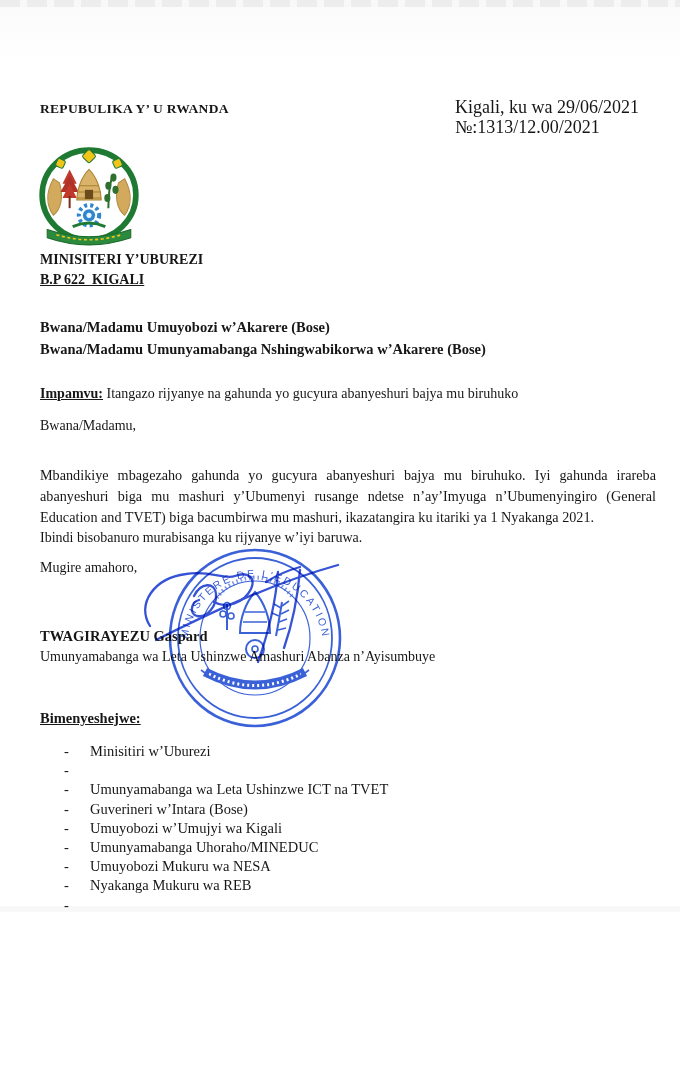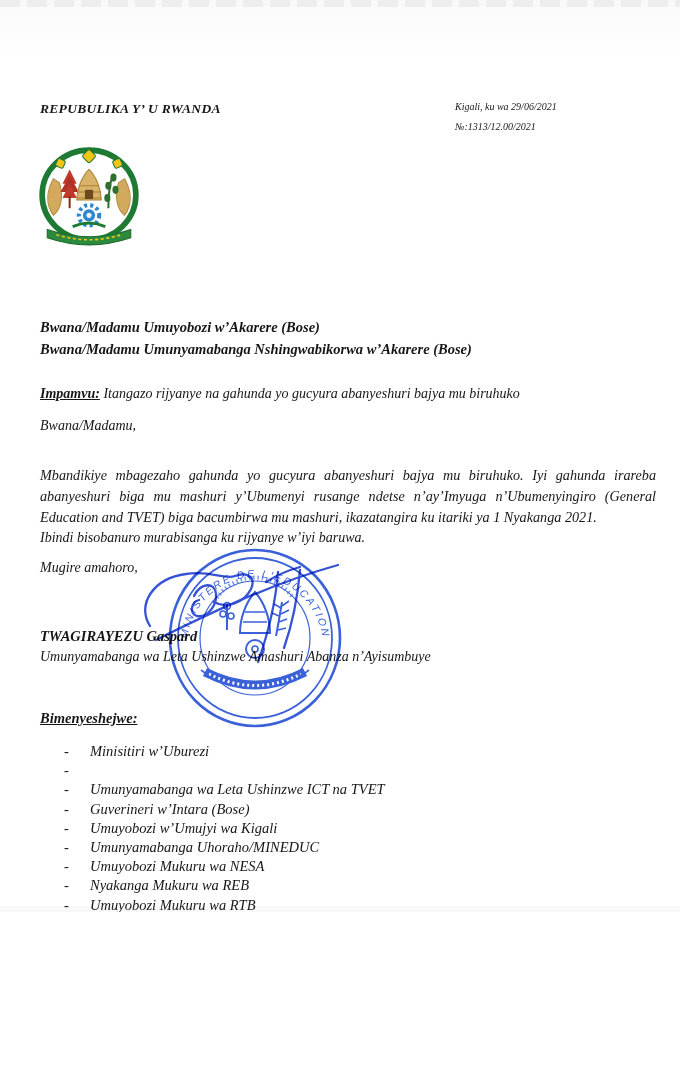--- a/index.html
+++ b/index.html
@@ -1,34 +1,33 @@
 <!DOCTYPE html>
 <html><head>
 <meta charset="utf-8">
 <style>
   html,body{margin:0;padding:0;background:#ffffff;}
   #page{
     position:relative;width:680px;height:912px;overflow:hidden;
     background:linear-gradient(180deg,#fafafa 0px,#ffffff 60px,#ffffff 100%);
     font-family:"Liberation Serif","DejaVu Serif",serif;
     color:#161616;
-    font-style:italic;
   }
   .scan-strip-top{
     position:absolute;top:0;left:0;width:680px;height:7px;opacity:.55;
     background:repeating-linear-gradient(90deg,#e2e2e2 0 20px,#f7f7f7 20px 27px);
   }
   .scan-strip-bottom{
     position:absolute;bottom:0;left:0;width:680px;height:6px;background:#f3f3f3;opacity:.6;
   }
   .abs{position:absolute;}
   .b{font-weight:bold;}
   .u{text-decoration:underline;}
   #republic{top:101px;left:40px;font-size:13.5px;letter-spacing:.3px;}
-  #dateblock{top:97px;left:455px;font-size:10px;line-height:20px;}
+  #dateblock{top:97px;left:455px;font-size:18px;line-height:20px;}
   #emblem{top:145px;left:36px;}
   #ministry{top:250px;left:40px;font-size:14px;line-height:20px;}
   #recipients{top:316px;left:40px;font-size:14.5px;line-height:22px;}
   #subject{top:386px;left:40px;font-size:14px;}
   #salutation{top:418px;left:40px;font-size:14px;}
   #para1{top:447px;left:40px;width:616px;font-size:14.2px;line-height:21px;text-align:justify;margin-top:18px;}
   #para2{top:530px;left:40px;font-size:14px;}
   #closing{top:560px;left:40px;font-size:14px;}
   #signame{top:628px;left:40px;font-size:14.5px;}
   #sigtitle{top:649px;left:40px;font-size:14px;}
@@ -73,20 +72,24 @@
     <path d="M42 40 H62 M41 46 H63 M40 52 H64" stroke="#a8812f" stroke-width="1"></path>
     <rect x="48" y="44" width="8" height="9" fill="#6b4a1c"></rect>
     <circle cx="52" cy="69" r="10" fill="none" stroke="#2f86cf" stroke-width="4" stroke-dasharray="3 3"></circle>
     <circle cx="52" cy="69" r="6" fill="#2f86cf"></circle>
     <circle cx="52" cy="69" r="2.5" fill="#eaf4ff"></circle>
     <path d="M36 80 Q 52 73 68 80" fill="none" stroke="#1e7a33" stroke-width="3"></path>
     <path d="M11 83 Q 52 97 93 83 L 93 91 Q 52 105 11 91 Z" fill="#2b8a3d" stroke="#1e6b2d" stroke-width="1"></path>
     <path d="M20 88 Q 52 98 84 88" fill="none" stroke="#f0c419" stroke-width="1.6" stroke-dasharray="3 2.5"></path>
   </svg>
 
+  <div id="ministry" class="abs b">
+    <div>MINISITERI Y’UBUREZI</div>
+    <div class="u">B.P 622&nbsp; KIGALI</div>
+  </div>
 
   <div id="subject" class="abs">
     <span class="b u">Impamvu:</span><span> Itangazo rijyanye na gahunda yo gucyura abanyeshuri bajya mu biruhuko</span>
   </div>
 
   <div id="recipients" class="abs b">
     <div>Bwana/Madamu Umuyobozi w’Akarere (Bose)</div>
     <div>Bwana/Madamu Umunyamabanga Nshingwabikorwa w’Akarere (Bose)</div>
   </div>
 
@@ -163,21 +166,20 @@
     <div class="row">
         <span class="dash">-</span>
         <span>Umuyobozi Mukuru wa NESA</span>
       </div>
     <div class="row">
         <span class="dash">-</span>
         <span>Nyakanga Mukuru wa REB</span>
       </div>
     <div class="row">
         <span class="dash">-</span>
-        <span>Umuyobozi Mukuru wa RTB</span>
       </div>
     <div class="row">
         <span class="dash">-</span>
       </div>
     <div class="row">
         <span class="dash">-</span>
         <span>Umuyobozi wa Polisi y’u Rwanda (IGP)</span>
       </div>
   </div>
 </div>

